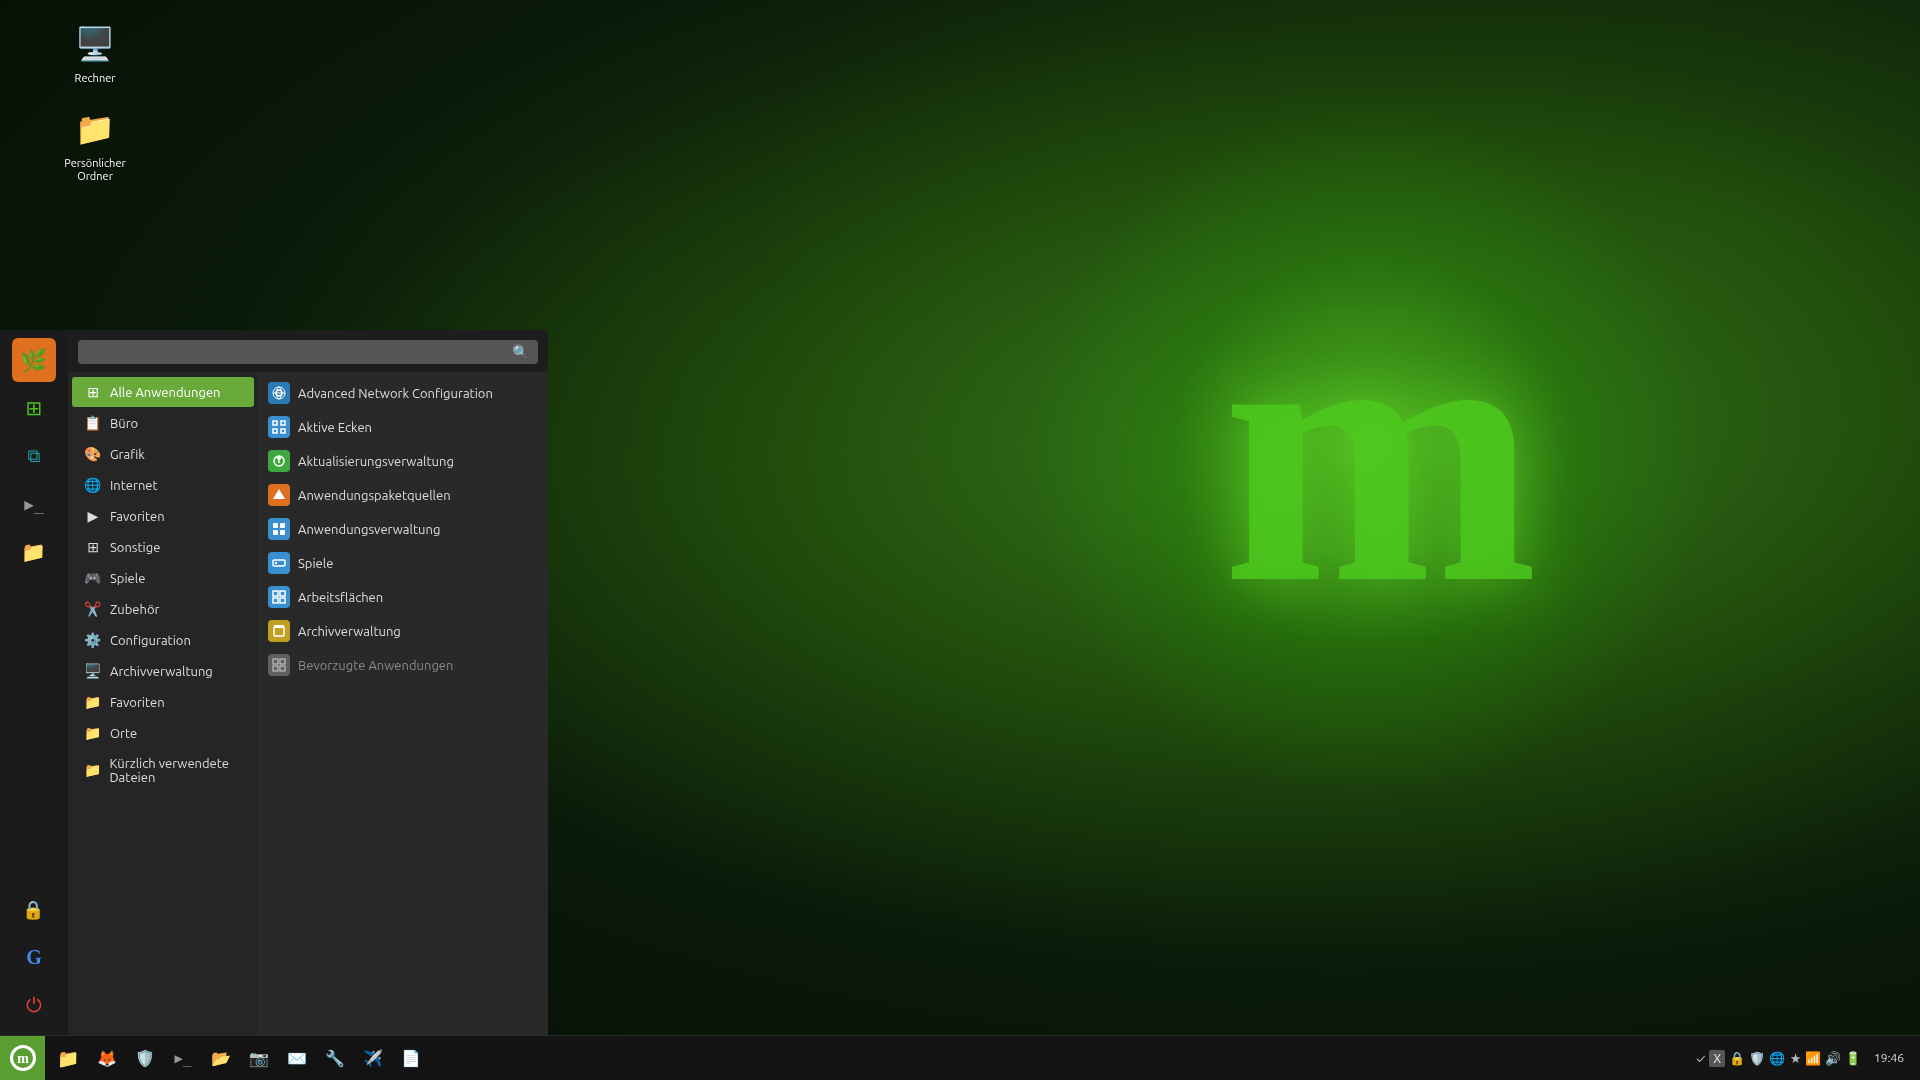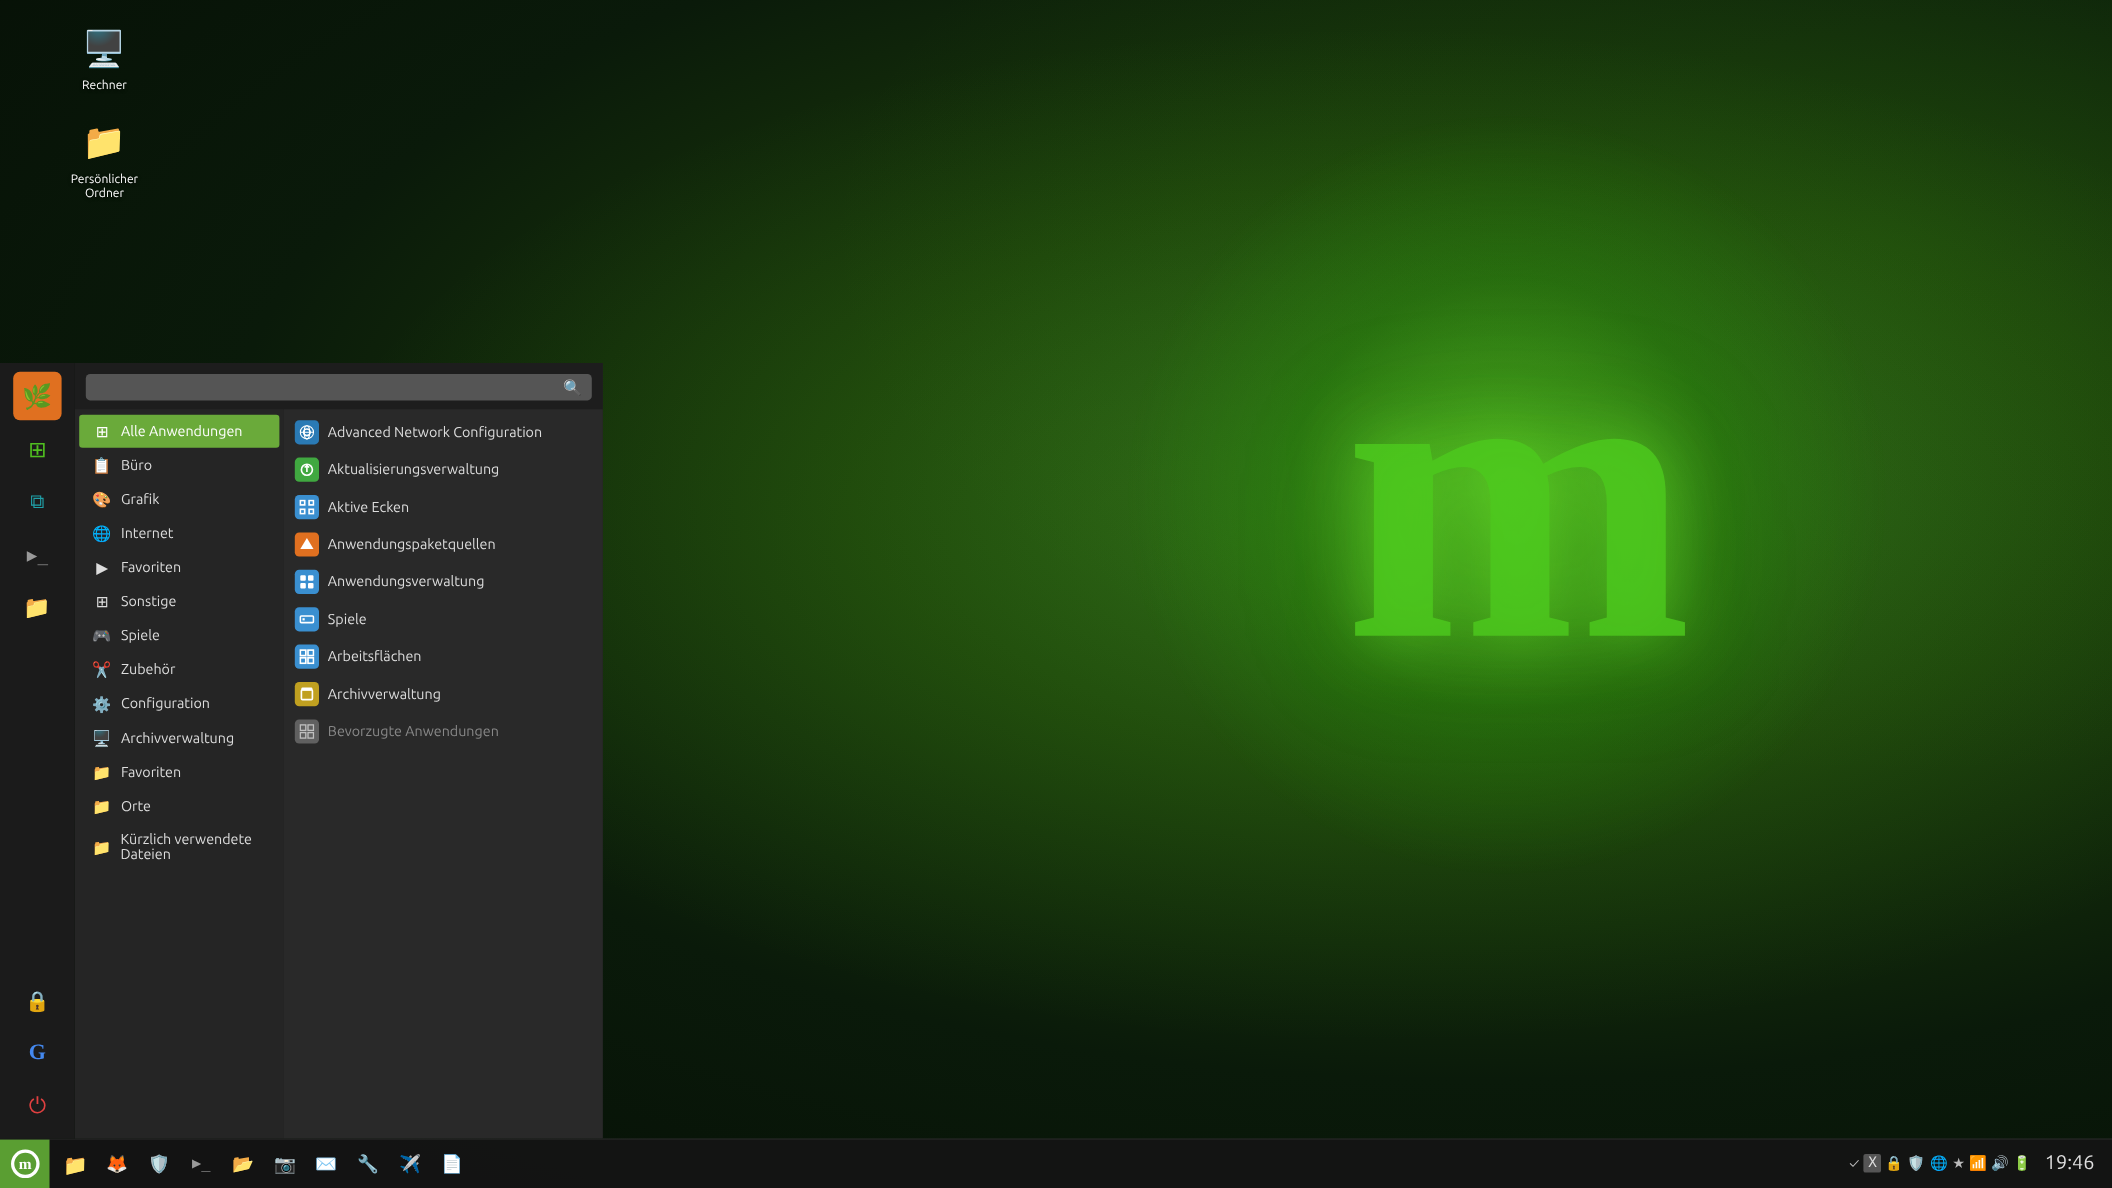--- a/index.html
+++ b/index.html
@@ -108,21 +108,21 @@
 
     .taskbar-right {
       display: flex;
       align-items: center;
       gap: 4px;
       padding: 0 8px;
       font-size: 12px;
       color: #ccc;
     }
     .taskbar-clock {
-      font-size: 18px;
+      font-size: 12px;
       color: #ddd;
       padding: 0 8px;
       text-align: center;
       line-height: 1.3;
     }
     .taskbar-icon-sm {
       font-size: 13px;
       color: #bbb;
       cursor: pointer;
     }
@@ -418,38 +418,38 @@
           <svg width="14" height="14" viewBox="0 0 14 14" fill="white">
             <circle cx="7" cy="7" r="3" fill="none" stroke="white" stroke-width="1.5"></circle>
             <circle cx="7" cy="7" r="6" fill="none" stroke="white" stroke-width="1"></circle>
             <line x1="1" y1="7" x2="13" y2="7" stroke="white" stroke-width="1"></line>
             <ellipse cx="7" cy="7" rx="2.5" ry="6" fill="none" stroke="white" stroke-width="1"></ellipse>
           </svg>
         </div>
         <span>Advanced Network Configuration</span>
       </div>
       <div class="app-item">
-        <div class="app-icon app-icon-green">
-          <svg width="14" height="14" viewBox="0 0 14 14" fill="white">
-            <circle cx="7" cy="7" r="5" fill="none" stroke="white" stroke-width="1.5"></circle>
-            <path d="M5 5l2-2 2 2M7 3v6" stroke="white" stroke-width="1.5" fill="none"></path>
-          </svg>
-        </div>
-        <span>Aktualisierungsverwaltung</span>
-      </div>
-      <div class="app-item">
         <div class="app-icon app-icon-blue">
           <svg width="14" height="14" viewBox="0 0 14 14" fill="white">
             <rect x="1" y="1" width="4" height="4" fill="none" stroke="white" stroke-width="1.5"></rect>
             <rect x="9" y="1" width="4" height="4" fill="none" stroke="white" stroke-width="1.5"></rect>
             <rect x="1" y="9" width="4" height="4" fill="none" stroke="white" stroke-width="1.5"></rect>
             <rect x="9" y="9" width="4" height="4" fill="none" stroke="white" stroke-width="1.5"></rect>
           </svg>
         </div>
         <span>Aktive Ecken</span>
+      </div>
+      <div class="app-item">
+        <div class="app-icon app-icon-green">
+          <svg width="14" height="14" viewBox="0 0 14 14" fill="white">
+            <circle cx="7" cy="7" r="5" fill="none" stroke="white" stroke-width="1.5"></circle>
+            <path d="M5 5l2-2 2 2M7 3v6" stroke="white" stroke-width="1.5" fill="none"></path>
+          </svg>
+        </div>
+        <span>Aktualisierungsverwaltung</span>
       </div>
       <div class="app-item">
         <div class="app-icon app-icon-orange">
           <svg width="14" height="14" viewBox="0 0 14 14" fill="white">
             <polygon points="7,1 13,11 1,11" fill="white"></polygon>
           </svg>
         </div>
         <span>Anwendungspaketquellen</span>
       </div>
       <div class="app-item">

